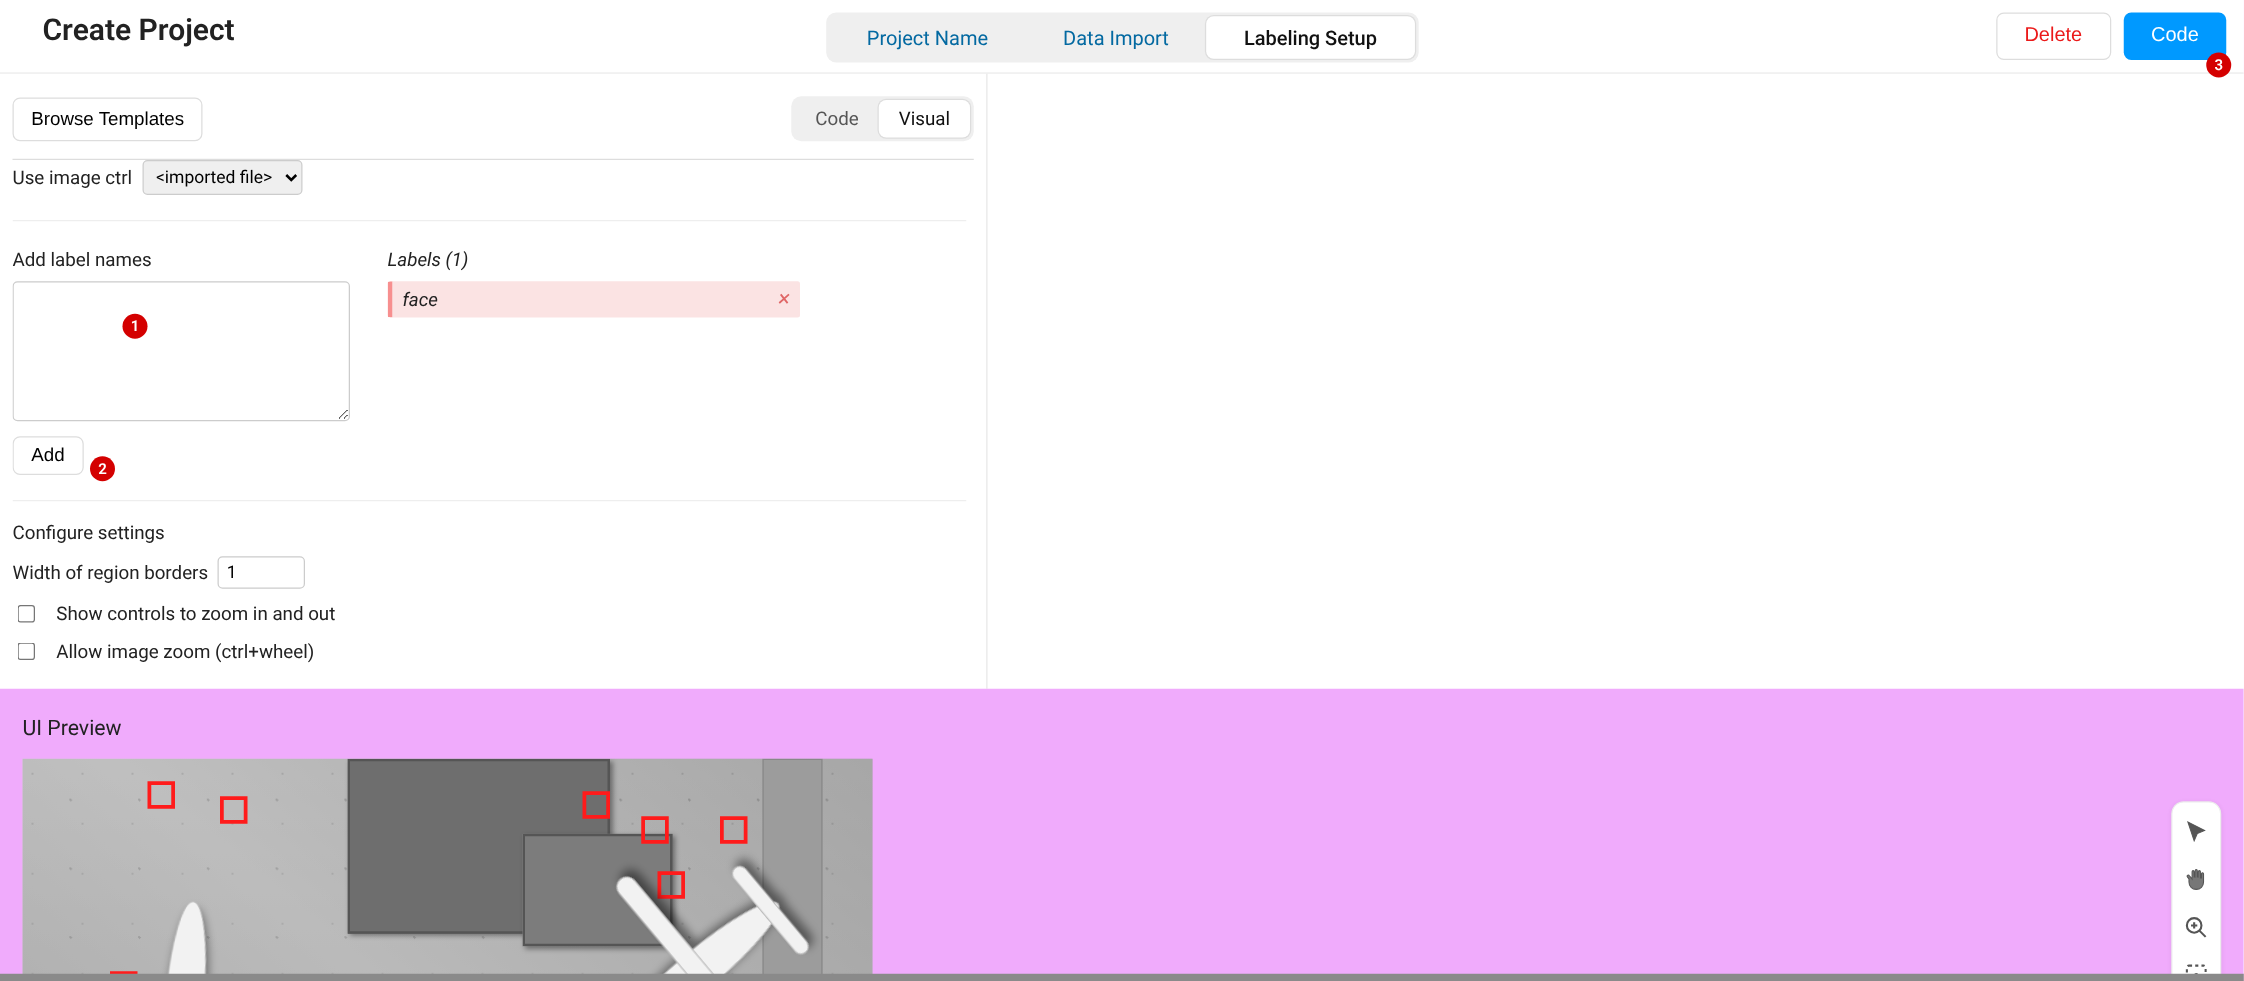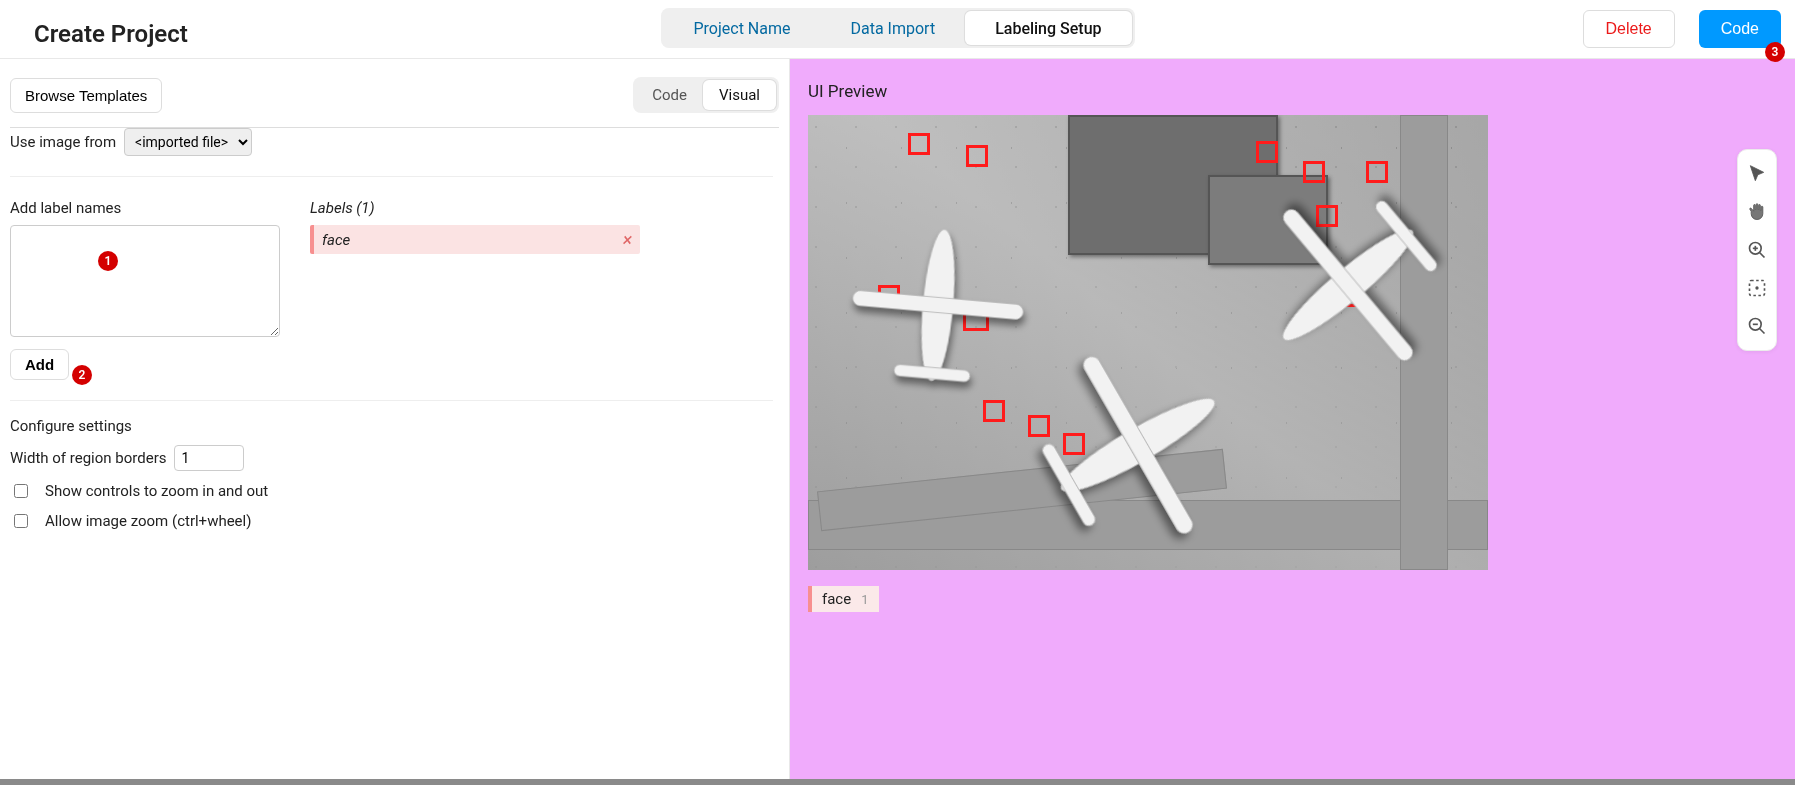--- a/index.html
+++ b/index.html
@@ -5,21 +5,21 @@
   * { box-sizing: border-box; }
   html, body {
     margin: 0; padding: 0;
     font-family: -apple-system, BlinkMacSystemFont, "Segoe UI", Roboto, Helvetica, Arial, sans-serif;
     background: #fff;
     color: #222;
     height: 100%;
   }
   .top-header {
     display: flex;
-    align-items: flex-end;
+    align-items: flex-start;
     padding: 10px 14px 10px 34px;
     border-bottom: 1px solid #e8e8e8;
   }
   .page-title {
     font-size: 24px;
     font-weight: 600;
   }
   .stepper {
     margin-left: auto;
     margin-right: auto;
@@ -44,38 +44,39 @@
   }
   .step-tab.active {
     background: #fff;
     color: #111;
     font-weight: 500;
     box-shadow: 0 0 0 1px #ddd;
   }
   .header-actions {
     margin-left: auto;
     display: flex;
-    gap: 24px;
+    gap: 10px;
     position: relative;
   }
   .btn {
     height: 38px;
     padding: 0 22px;
     border-radius: 6px;
     font-size: 16px;
     border: 1px solid #ddd;
     background: #fff;
     cursor: pointer;
   }
   .btn-delete { color: #eb1919; }
   .btn-save { background: #0099ff; color: #fff; border: none; font-weight: 500; position: relative;}
   .body-wrap {
     display: flex;
     height: calc(785px - 60px);
     background: #fff;
+    flex-direction: column;
   }
   .left-col {
     flex: 1;
     padding: 18px 10px 10px 10px;
     border-right: 1px solid #e8e8e8;
     position: relative;
     min-width: 780px;
     max-width: 790px;
   }
   .left-header {
@@ -142,21 +143,20 @@
     width: 270px; height: 112px; resize: both;
   }
   .add-btn {
     border: 1px solid #ddd;
     background: #fff;
     border-radius: 6px;
     padding: 6px 14px;
     font-size: 15px;
     cursor: pointer;
     margin-top: 8px;
-    font-weight: bold;
   }
   .label-pill {
     background: #fbe3e3;
     border-left: 4px solid #f78f8f;
     padding: 4px 8px;
     display: flex;
     align-items: center;
     border-radius: 2px;
     max-width: 330px;
     margin-top: 6px;
@@ -303,21 +303,21 @@
       <button class="browse-btn">Browse Templates</button>
       <div class="code-visual-toggle">
         <div class="cv-tab">Code</div>
         <div class="cv-tab active">Visual</div>
       </div>
     </div>
 
     <div class="config-scroll">
 
       <div class="inline-row">
-        <span>Use image from</span>
+        <span>Use image ctrl</span>
         <select>
           <option>&lt;imported file&gt;</option>
         </select>
       </div>
 
       <div class="two-cols">
         <div class="col-a" style="position:relative;">
           <div class="section-title" style="margin-top:0">Add label names</div>
           <textarea class="label-textarea" style=""></textarea>
           <div class="step-badge" style="left:88px; top:52px;">1</div>

